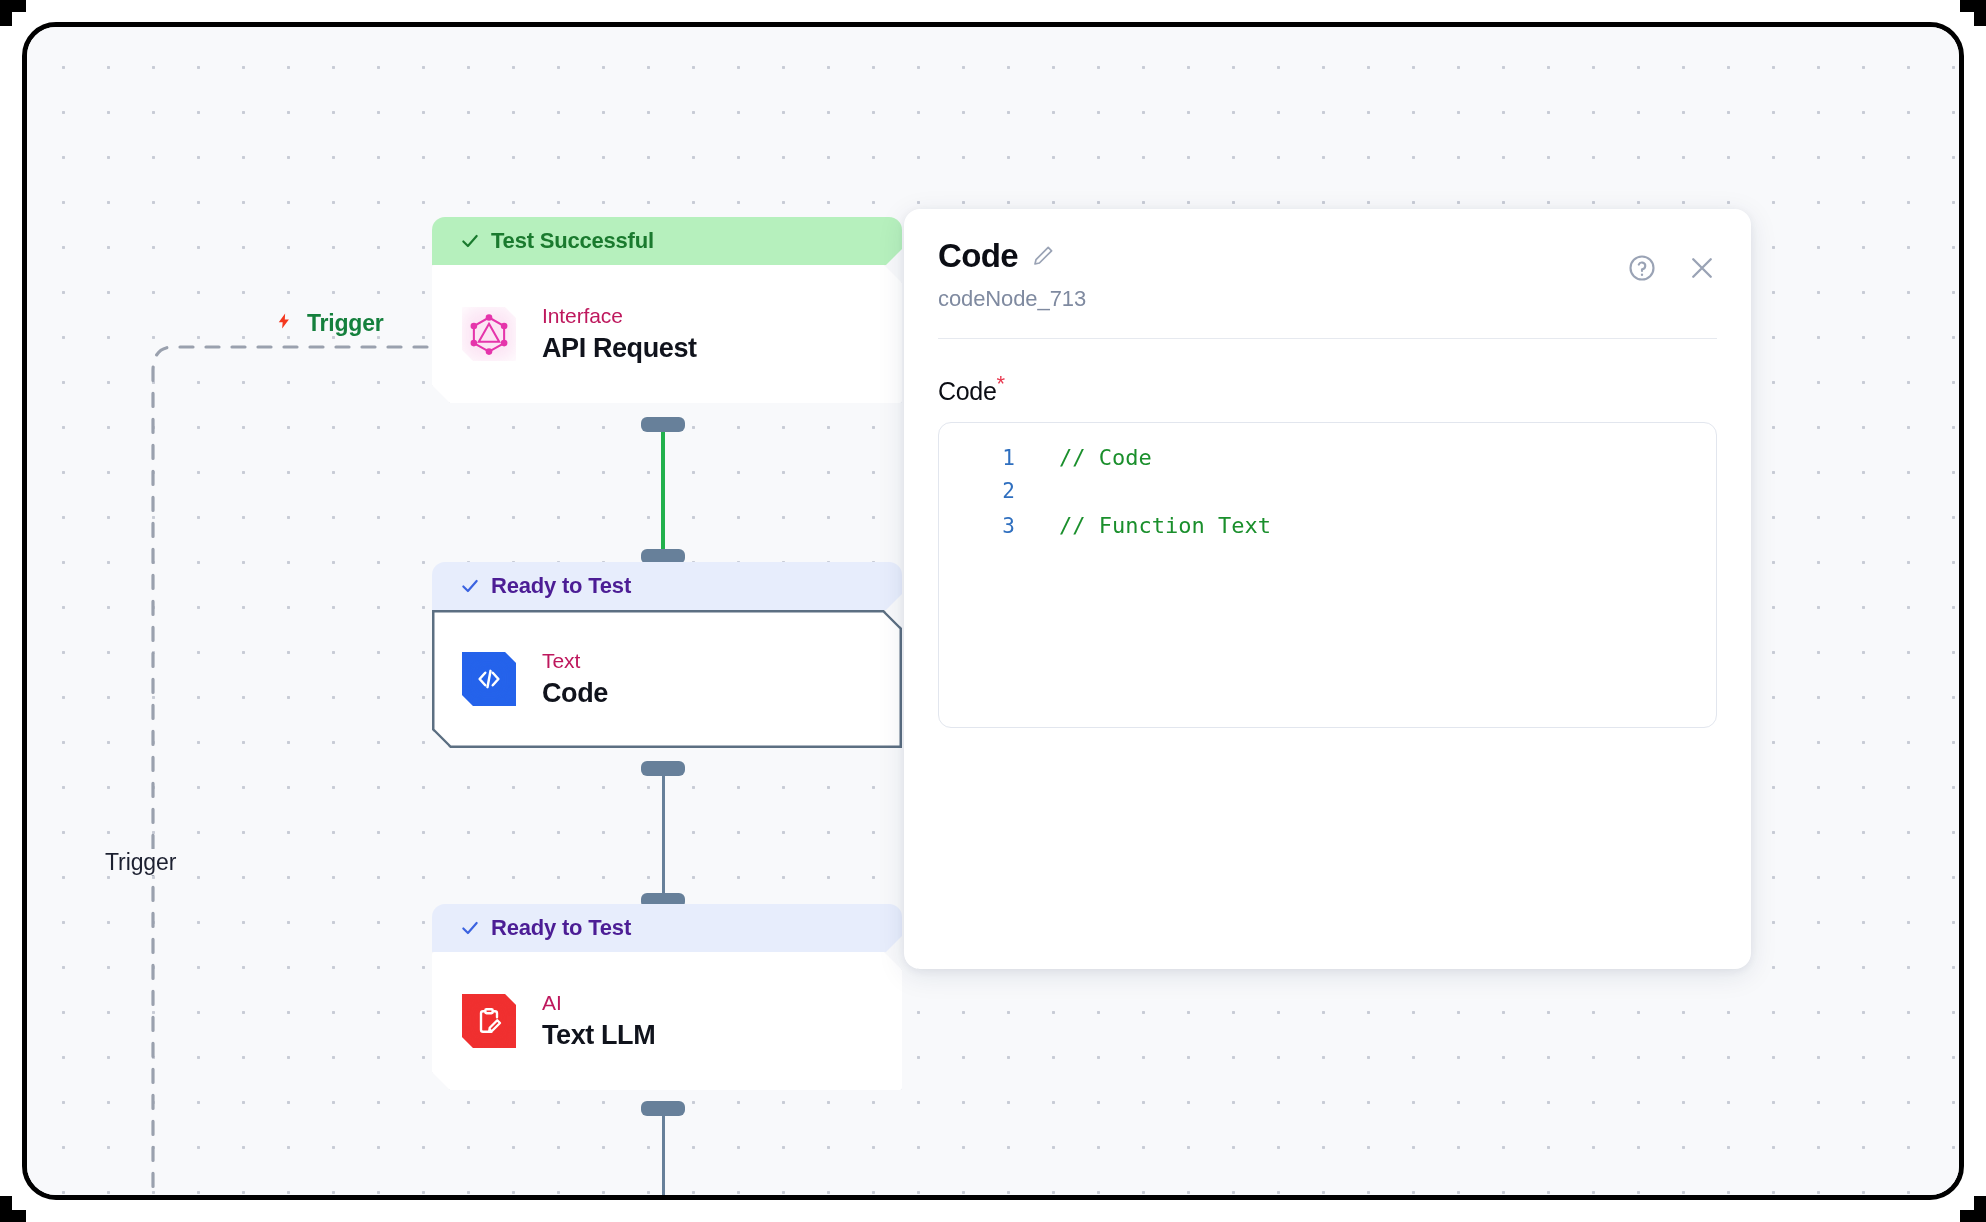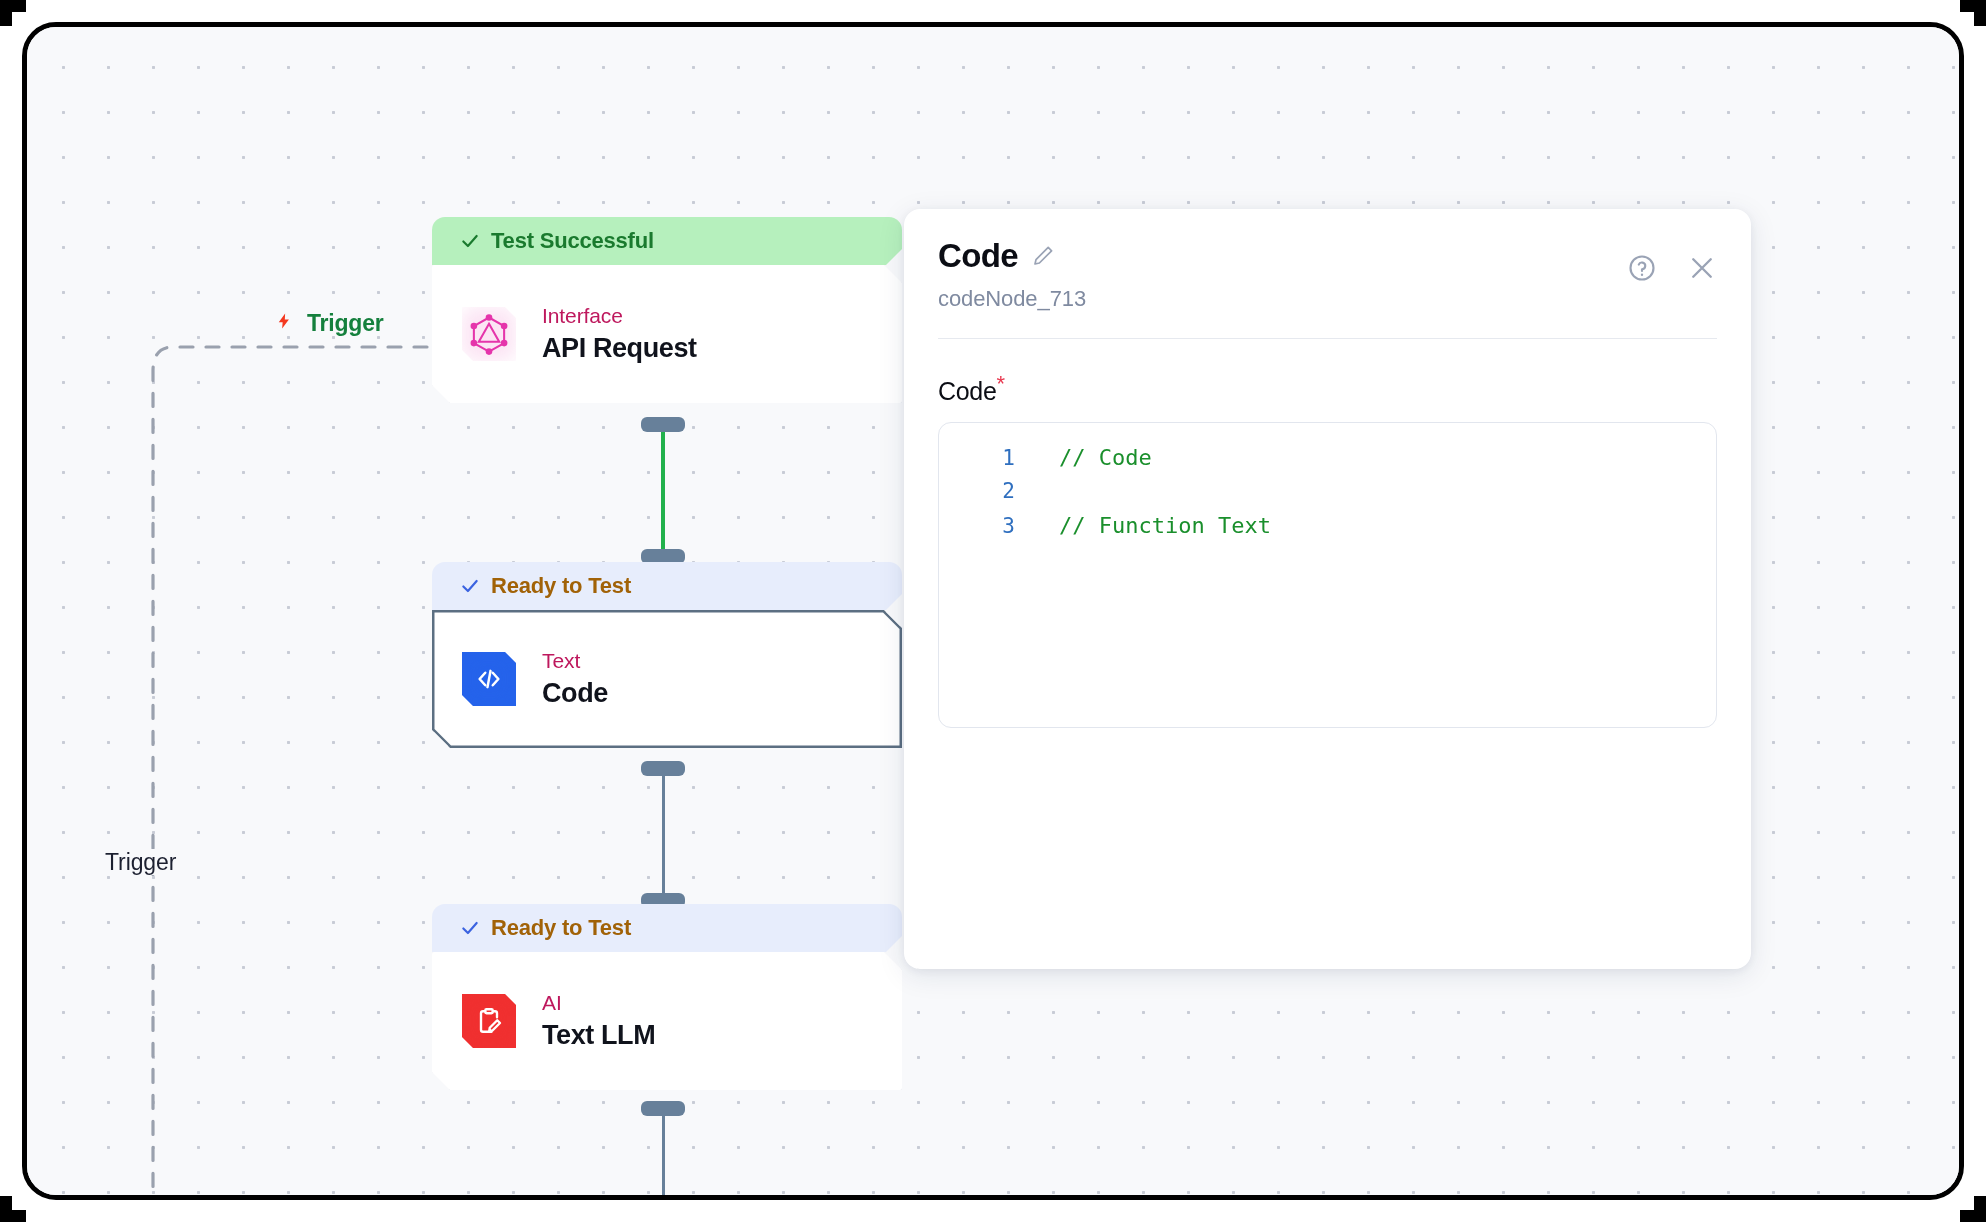--- a/index.html
+++ b/index.html
@@ -72,21 +72,21 @@
     height: 48px;
     display: flex; align-items: center;
     padding-left: 28px;
     gap: 11px;
     font-size: 22px; font-weight: 700;
     letter-spacing: -0.2px;
     border-radius: 13px 13px 0 0;
     clip-path: polygon(0 0, 100% 0, 100% calc(100% - 16px), calc(100% - 16px) 100%, 0 100%);
   }
   .status-badge.success { background: #b6f0bd; color: #1a7a2e; }
-  .status-badge.ready   { background: #e7edfc; color: #a16207; }
+  .status-badge.ready   { background: #e7edfc; color: #4c1d95; }
   .badge-check { width: 20px; height: 20px; display:block; flex: none; }
 
   .node-card {
     position: relative;
     height: 138px;
     background: #ffffff;
     border-radius: 2px;
     display: flex; align-items: center;
     padding-left: 30px; gap: 26px;
     box-shadow: 0 3px 10px rgba(24,39,75,0.07), 0 1px 3px rgba(24,39,75,0.06);

